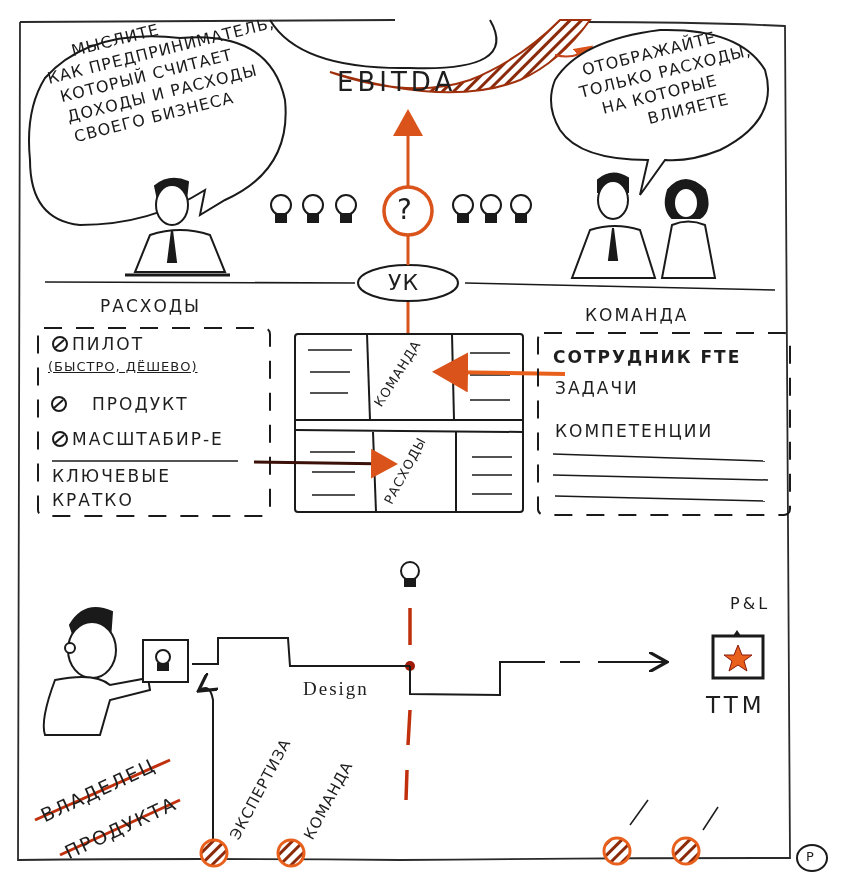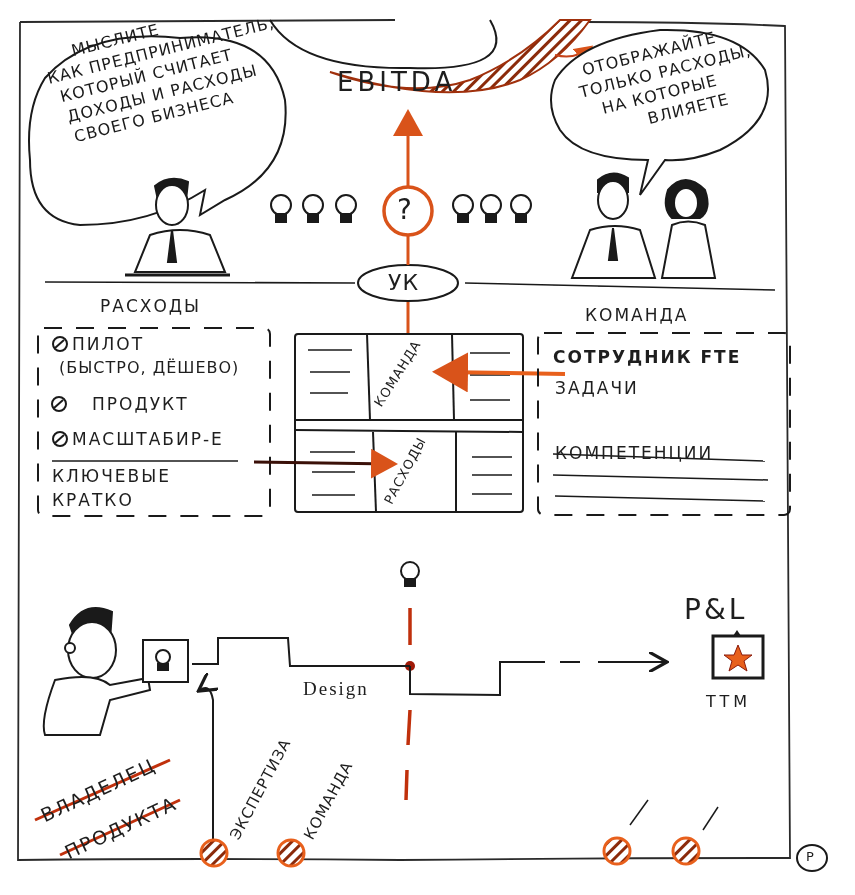--- a/index.html
+++ b/index.html
@@ -246,37 +246,37 @@
   <div class="bubble-text" style="position:relative; text-align:left;">ТОЛЬКО РАСХОДЫ,</div>
   <div class="bubble-text" style="position:relative; text-align:left; padding-left:18px;">НА КОТОРЫЕ</div>
   <div class="bubble-text" style="position:relative; text-align:left; padding-left:60px;">ВЛИЯЕТЕ</div>
 </div>
 
 <div class="txt" style="left:397px; top:196px; font-size:28px;">?</div>
 <div class="txt" style="left:388px; top:272px; font-size:22px;">УК</div>
 
 <div class="txt lbl" style="left:100px; top:298px;">РАСХОДЫ</div>
 <div class="txt lbl" style="left:72px; top:336px;">ПИЛОТ</div>
-<div class="txt" style="left:59px; top:360px; font-size:16px; letter-spacing:1px;">(БЫСТРО, ДЁШЕВО)</div>
+<div class="txt" style="left:48px; top:360px; font-size:13px; letter-spacing:1px;text-decoration:underline;">(БЫСТРО, ДЁШЕВО)</div>
 <div class="txt lbl" style="left:72px; top:396px;margin-left:20px;">ПРОДУКТ</div>
 <div class="txt lbl" style="left:72px; top:431px;">МАСШТАБИР-Е</div>
 <div class="txt lbl" style="left:52px; top:468px;">КЛЮЧЕВЫЕ</div>
 <div class="txt lbl" style="left:52px; top:492px;">КРАТКО</div>
 
 <div class="txt" style="left:372px; top:402px; font-size:13px; transform:rotate(-58deg); transform-origin:left top;">КОМАНДА</div>
 <div class="txt" style="left:382px; top:500px; font-size:13px; transform:rotate(-62deg); transform-origin:left top;">РАСХОДЫ</div>
 
 <div class="txt lbl" style="left:585px; top:307px;">КОМАНДА</div>
 <div class="txt lbl" style="left:553px; top:349px;font-weight:bold;">СОТРУДНИК FTE</div>
 <div class="txt lbl" style="left:555px; top:380px;">ЗАДАЧИ</div>
-<div class="txt lbl" style="left:555px; top:423px;margin-top:22px;">КОМПЕТЕНЦИИ</div>
+<div class="txt lbl" style="left:555px; top:423px;">КОМПЕТЕНЦИИ</div>
 
 <div class="txt" style="left:303px; top:679px; font-size:19px; letter-spacing:2px;font-family:Liberation Serif, serif;">Design</div>
-<div class="txt" style="left:684px; top:596px; font-size:28px; letter-spacing:3px;text-align:center;">P&amp;L</div>
-<div class="txt" style="left:706px; top:694px; font-size:16px; letter-spacing:4px;text-align:right;">TTM</div>
+<div class="txt" style="left:730px; top:596px; font-size:16px; letter-spacing:3px;text-align:center;">P&amp;L</div>
+<div class="txt" style="left:706px; top:694px; font-size:23px; letter-spacing:4px;text-align:right;">TTM</div>
 
 <div class="txt" style="left:38px; top:808px; font-size:19px; letter-spacing:2px; transform:rotate(-25deg); transform-origin:left top;">ВЛАДЕЛЕЦ</div>
 <div class="txt" style="left:62px; top:845px; font-size:19px; letter-spacing:2px; transform:rotate(-25deg); transform-origin:left top;">ПРОДУКТА</div>
 
 <div class="txt" style="left:228px; top:835px; font-size:15px; transform:rotate(-62deg); transform-origin:left top;">ЭКСПЕРТИЗА</div>
 <div class="txt" style="left:302px; top:835px; font-size:15px; transform:rotate(-62deg); transform-origin:left top;">КОМАНДА</div>
 
 <div class="txt" style="left:806px; top:850px; font-size:13px;">Р</div>
 
 </div>

